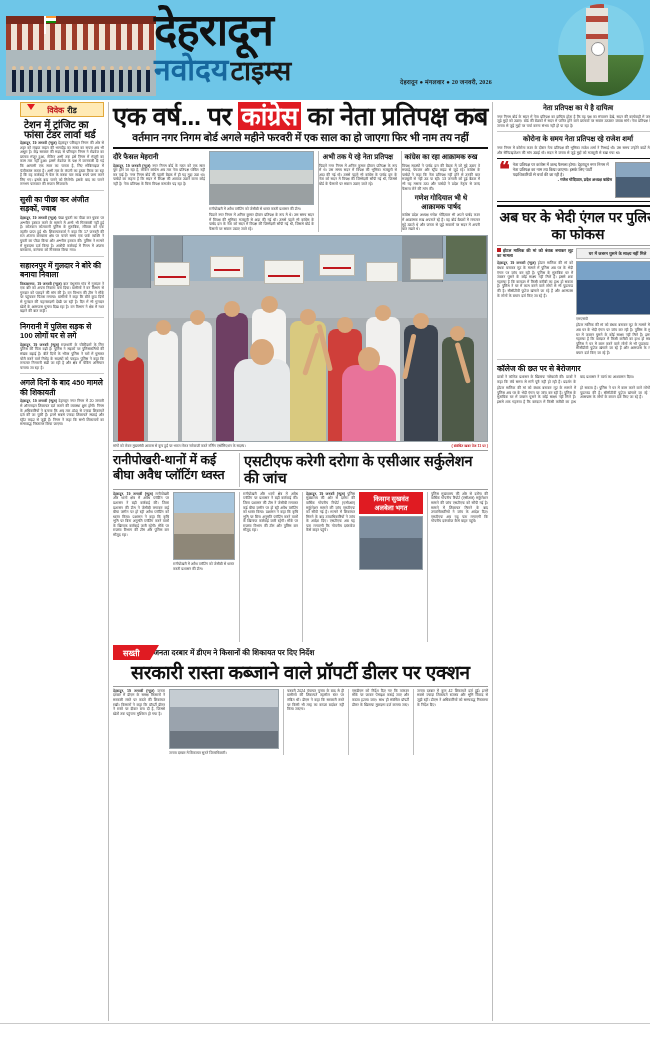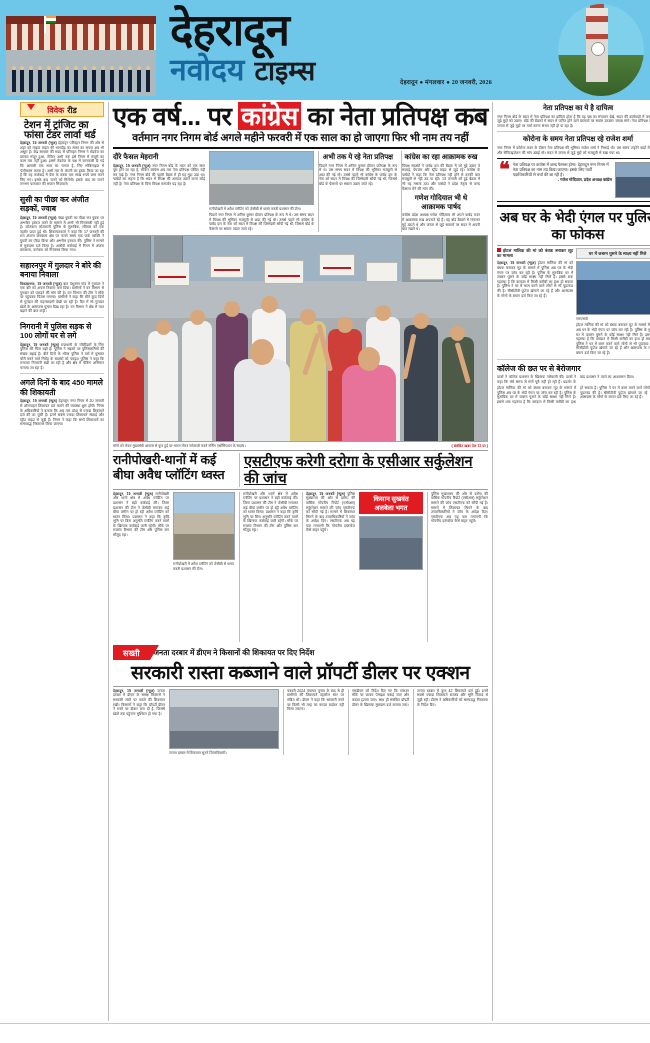--- a/index.html
+++ b/index.html
@@ -18,24 +18,24 @@
   .soldier::after{content:"";position:absolute;left:0;top:-4px;width:4px;height:4px;border-radius:50%;background:#e2c39c;}
   .mh-flagpole{position:absolute;left:38px;top:-2px;width:2px;height:20px;background:#fff;}
   .mh-flag{position:absolute;left:40px;top:0px;width:10px;height:7px;
      background:linear-gradient(#ff9933 33%,#fff 33% 66%,#138808 66%);}
   .mh-tower-img{position:absolute;right:6px;top:4px;width:86px;height:92px;border-radius:50%;
      background:linear-gradient(#7fd0ea 55%,#4f7f3a 55%,#37602a);overflow:hidden;}
   .clocktower{position:absolute;left:28px;top:4px;width:22px;height:74px;
      background:linear-gradient(#e8e3dc 0 8px,#b5483a 8px 14px,#e8e3dc 14px 26px,#b5483a 26px 31px,#ded8d0 31px 74px);}
   .clocktower::before{content:"";position:absolute;left:5px;top:34px;width:12px;height:12px;border-radius:50%;background:#fff;border:1px solid #8d8d8d;}
   .ct-top{position:absolute;left:32px;top:-2px;width:14px;height:8px;background:#b5483a;}
-  .mh-title{position:absolute;left:170px;top:6px;width:350px;}
+  .mh-title{position:absolute;left:154px;top:6px;width:350px;}
   .mh-dehradun{font-family:"Liberation Sans",sans-serif;font-weight:bold;font-size:44px;line-height:48px;
      color:#111;letter-spacing:-1px;display:block;}
-  .mh-nav{display:flex;align-items:baseline;gap:10px;margin-top:-6px;text-align:center;}
+  .mh-nav{display:flex;align-items:baseline;gap:2px;margin-top:-6px;text-align:center;}
   .mh-navodaya{font-family:"Liberation Sans",sans-serif;font-weight:bold;font-size:30px;color:#17689e;}
   .mh-times{font-family:"Liberation Serif",serif;font-weight:bold;font-size:27px;color:#1b1b1b;}
   .mh-dateline{position:absolute;left:400px;top:78px;font-size:6px;font-weight:bold;color:#1b1b1b;letter-spacing:.2px;}
 
   
   .redstrip{height:16px;width:650px;background:#e01b22;display:flex;align-items:center;position:relative;}
   .rs-hindi{font-family:"Liberation Sans",sans-serif;font-weight:bold;font-size:11px;color:#fff;margin-left:6px;}
   .rs-badge{margin-left:8px;background:#fff;color:#e01b22;font-family:"Liberation Sans",sans-serif;
      font-weight:bold;font-size:6px;padding:1px 8px;border-radius:7px;letter-spacing:.6px;}
   .rs-url{position:absolute;left:0;right:0;text-align:center;font-family:"Liberation Sans",sans-serif;
@@ -105,21 +105,21 @@
 
   .bullet-red{width:4px;height:4px;background:#c0171d;display:inline-block;margin-right:2px;}
 
   .quote-box{border-top:1px solid #111;border-bottom:1px solid #111;padding:3px 2px;display:flex;gap:3px;margin:3px 0;}
   .qmark{font-family:"Liberation Serif",serif;font-size:20px;color:#c0171d;line-height:14px;font-weight:bold;}
   .q-text{font-family:"Liberation Sans",sans-serif;font-size:4px;line-height:5px;color:#222;}
   .q-attr{font-family:"Liberation Sans",sans-serif;font-size:4px;font-weight:bold;text-align:right;color:#111;}
   .q-photo{width:40px;height:34px;flex:none;background:linear-gradient(#8aa6c0 0 40%,#4a5f76 40%);border:1px solid #999;}
 
   .mid-head{font-family:"Liberation Sans",sans-serif;font-weight:bold;font-size:12.5px;line-height:15px;color:#111;}
-  .mid-head2{font-family:"Liberation Sans",sans-serif;font-weight:bold;font-size:14.5px;line-height:17px;color:#111;text-decoration:underline;}
+  .mid-head2{font-family:"Liberation Sans",sans-serif;font-weight:bold;font-size:14.5px;line-height:17px;color:#111;}
   .right-head{font-family:"Liberation Sans",sans-serif;font-weight:bold;font-size:14px;line-height:17px;color:#111;text-align:center;}
 
   
   .banner-wrap{margin-top:3px;}
   .banner-kicker{display:flex;align-items:center;gap:4px;}
   .banner-tag{background:#e01b22;color:#fff;font-family:"Liberation Sans",sans-serif;font-weight:bold;
      font-size:8px;padding:2px 10px;position:relative;}
   .banner-tag::after{content:"";position:absolute;right:-9px;top:0;border-left:9px solid #e01b22;
      border-top:0 solid transparent;border-bottom:15px solid transparent;}
   .banner-k-text{font-family:"Liberation Sans",sans-serif;font-weight:bold;font-size:7.5px;color:#111;}

